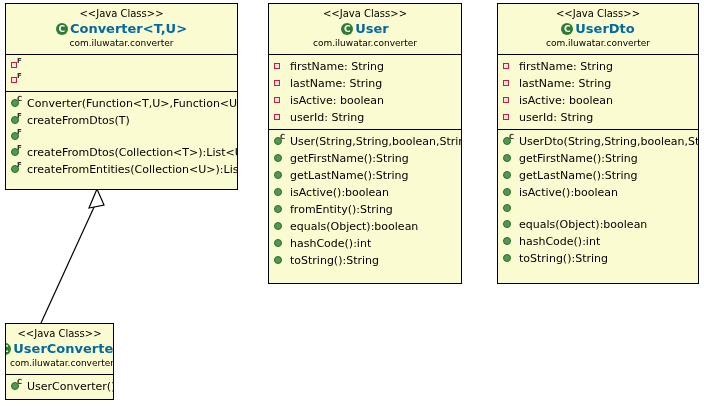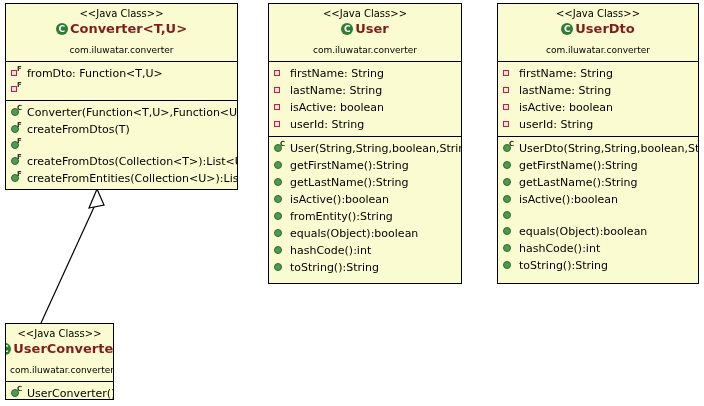--- a/index.html
+++ b/index.html
@@ -38,28 +38,28 @@
     display: flex;
     align-items: center;
     justify-content: center;
     gap: 2px;
     line-height: 16px;
     margin-top: 1px;
   }
   .class-name {
     font-size: 13px;
     font-weight: bold;
-    color: #7f1d1d;
+    color: #0369a1;
     white-space: nowrap;
   }
   .package-name {
     font-size: 9px;
     color: #000000;
     line-height: 13px;
-    margin-top: 7px;
+    margin-top: 0;
   }
 
   .uml-section {
     padding: 3px 0 3px 0;
   }
   .uml-section + .uml-section {
     border-top: 1px solid #000000;
   }
   .member-row {
     display: flex;
@@ -141,21 +141,20 @@
           <span class="class-name">Converter&lt;T,U&gt;</span>
         </div>
         <div class="package-name">com.iluwatar.converter</div>
       </div>
       <div class="uml-section">
         <div class="member-row">
           <span class="icon-wrap">
             <span class="icon-field"></span>
             <span class="icon-sup">F</span>
           </span>
-          <span class="member-label">fromDto: Function&lt;T,U&gt;</span>
         </div>
         <div class="member-row">
           <span class="icon-wrap">
             <span class="icon-field"></span>
             <span class="icon-sup">F</span>
           </span>
         </div>
       </div>
       <div class="uml-section">
         <div class="member-row">

